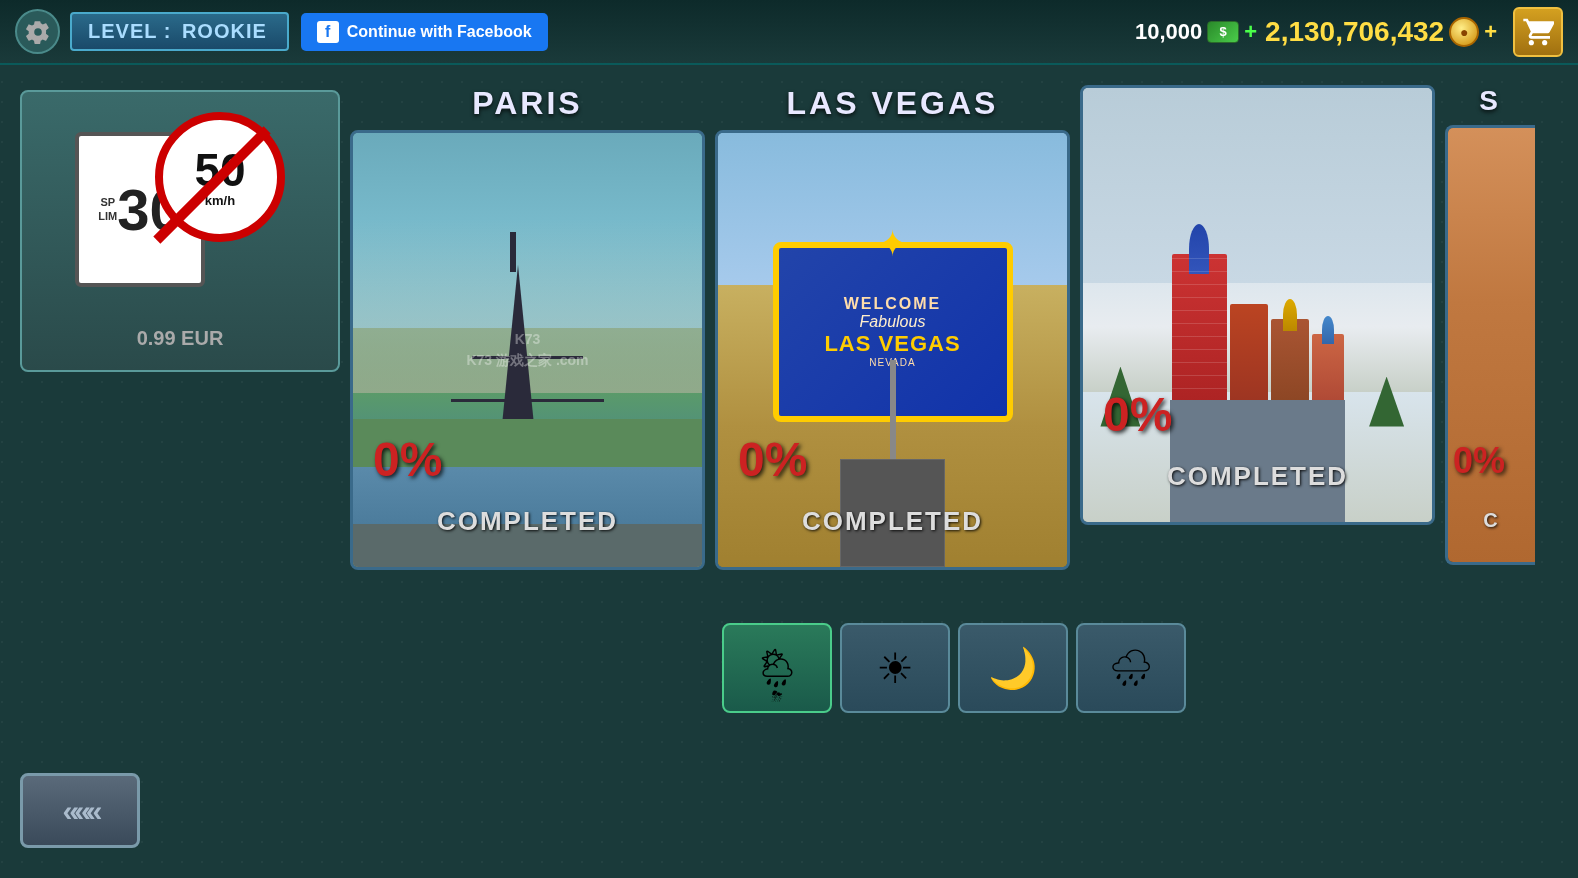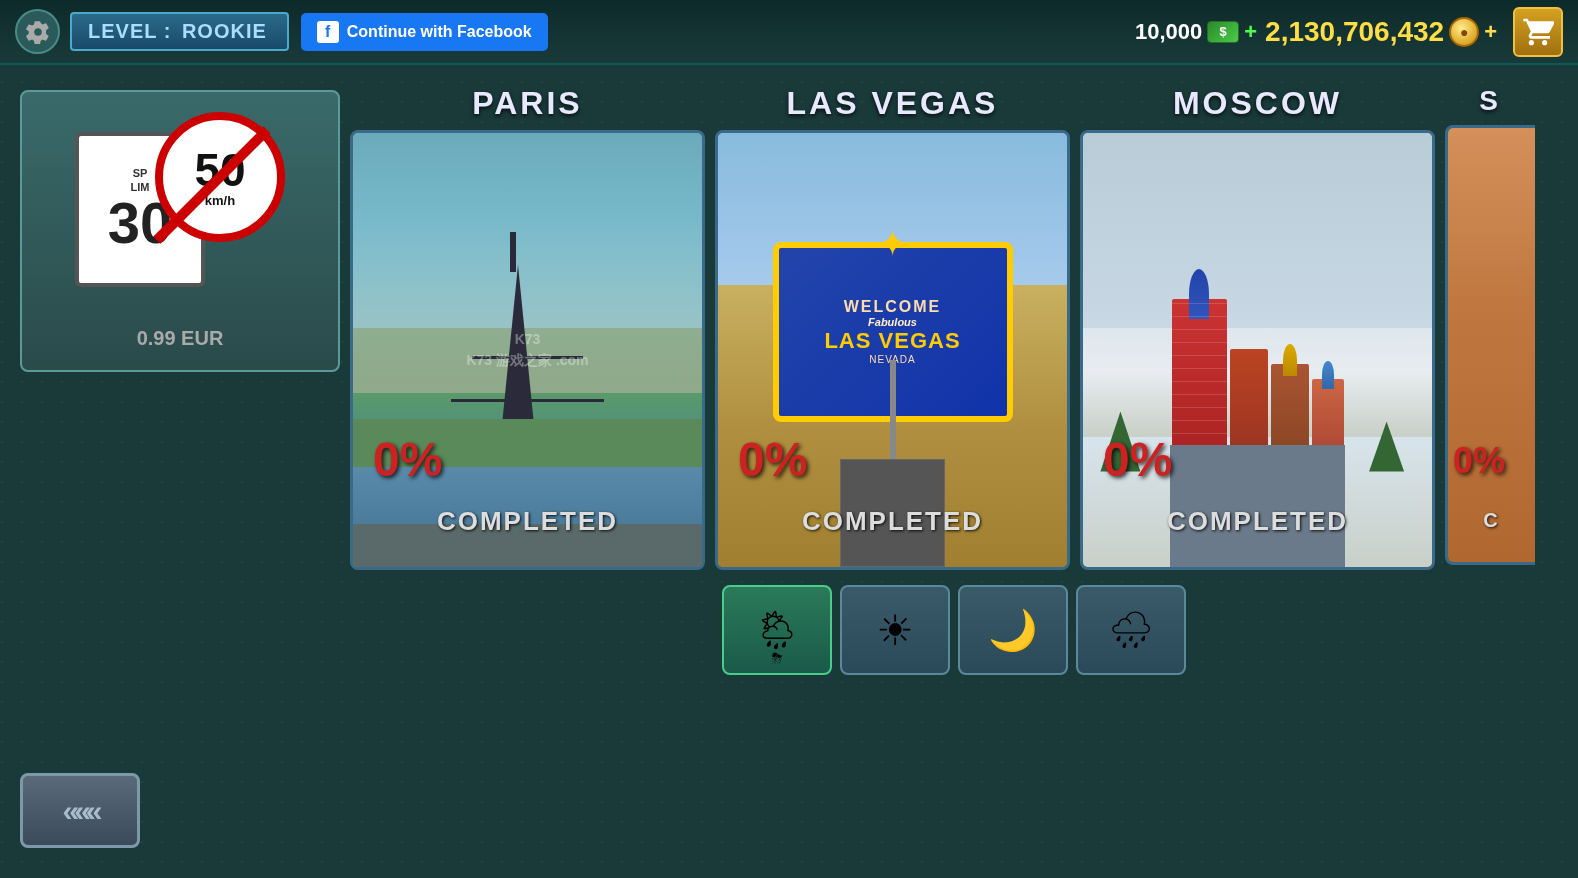--- a/index.html
+++ b/index.html
@@ -159,20 +159,21 @@
 
     
     .main-content {
       position: absolute;
       top: 65px;
       left: 0; right: 0; bottom: 0;
       display: flex;
       flex-direction: column;
       align-items: center;
       padding: 20px 20px 20px 20px;
+      gap: 38px;
     }
 
     
     .cities-row {
       display: flex;
       gap: 10px;
       width: 100%;
       justify-content: flex-start;
       padding-left: 330px;
     }
@@ -214,21 +215,21 @@
     .speed-sign-30 {
       position: absolute;
       left: 0;
       top: 20px;
       width: 130px;
       height: 155px;
       background: white;
       border: 4px solid #555;
       border-radius: 6px;
       display: flex;
-      flex-direction: column;
+      flex-direction: row;
       align-items: center;
       justify-content: center;
     }
     .speed-sign-30 .sign-label {
       font-size: 11px;
       font-weight: bold;
       color: #333;
       text-align: center;
       line-height: 1.2;
     }
@@ -543,38 +544,37 @@
       <div class="city-title">LAS VEGAS</div>
       <div class="city-card">
         <div class="lasvegas-scene" style="width:100%;height:100%;position:relative;">
 
           <div style="position:absolute;top:0;left:0;right:0;height:40%;background:linear-gradient(180deg,#88bbdd,#aaccee);"></div>
 
           <div style="position:absolute;bottom:0;left:0;right:0;height:65%;background:linear-gradient(180deg,#c8b060,#b09040,#a08030);"></div>
 
           <div style="position:absolute;top:25%;left:50%;transform:translateX(-50%);width:240px;height:180px;background:linear-gradient(135deg,#2244aa,#1133aa);border:6px solid #ffcc00;border-radius:8px;display:flex;flex-direction:column;align-items:center;justify-content:center;">
             <div style="color:#ffddaa;font-size:16px;font-weight:bold;letter-spacing:2px;">WELCOME</div>
-            <div style="color:#ffeecc;font-size:11px;font-style:italic;font-weight:bold;">Fabulous</div>
+            <div style="color:#ffeecc;font-size:16px;font-style:italic;">Fabulous</div>
             <div style="color:#ffcc00;font-size:22px;font-weight:900;letter-spacing:1px;">LAS VEGAS</div>
             <div style="color:#ffddaa;font-size:10px;letter-spacing:1px;">NEVADA</div>
 
             <div style="position:absolute;top:-25px;left:50%;transform:translateX(-50%);color:#ffcc00;font-size:36px;">✦</div>
           </div>
 
           <div style="position:absolute;bottom:20%;left:calc(50% - 3px);width:6px;height:120px;background:#888;"></div>
 
           <div style="position:absolute;bottom:0;left:35%;right:35%;height:25%;background:#555;border:1px solid #666;"></div>
         </div>
         <div class="city-percent">0%</div>
         <div class="city-completed">COMPLETED</div>
       </div>
     </div>
 
     <div class="city-column">
-      <div class="city-title">MOSCOW</div>
       <div class="city-card">
         <div class="moscow-scene" style="width:100%;height:100%;position:relative;">
 
           <div style="position:absolute;top:0;left:0;right:0;height:45%;background:linear-gradient(180deg,#b8ccd8,#c8d8e4);"></div>
 
           <div style="position:absolute;bottom:0;left:0;right:0;height:30%;background:linear-gradient(180deg,#d8e4ec,#c8d0c8);"></div>
 
           <div style="position:absolute;bottom:25%;left:50%;transform:translateX(-50%);display:flex;gap:3px;align-items:flex-end;">
 
             <div style="width:55px;height:160px;background:linear-gradient(180deg,#cc3333,#aa2222);border-radius:2px;position:relative;">

